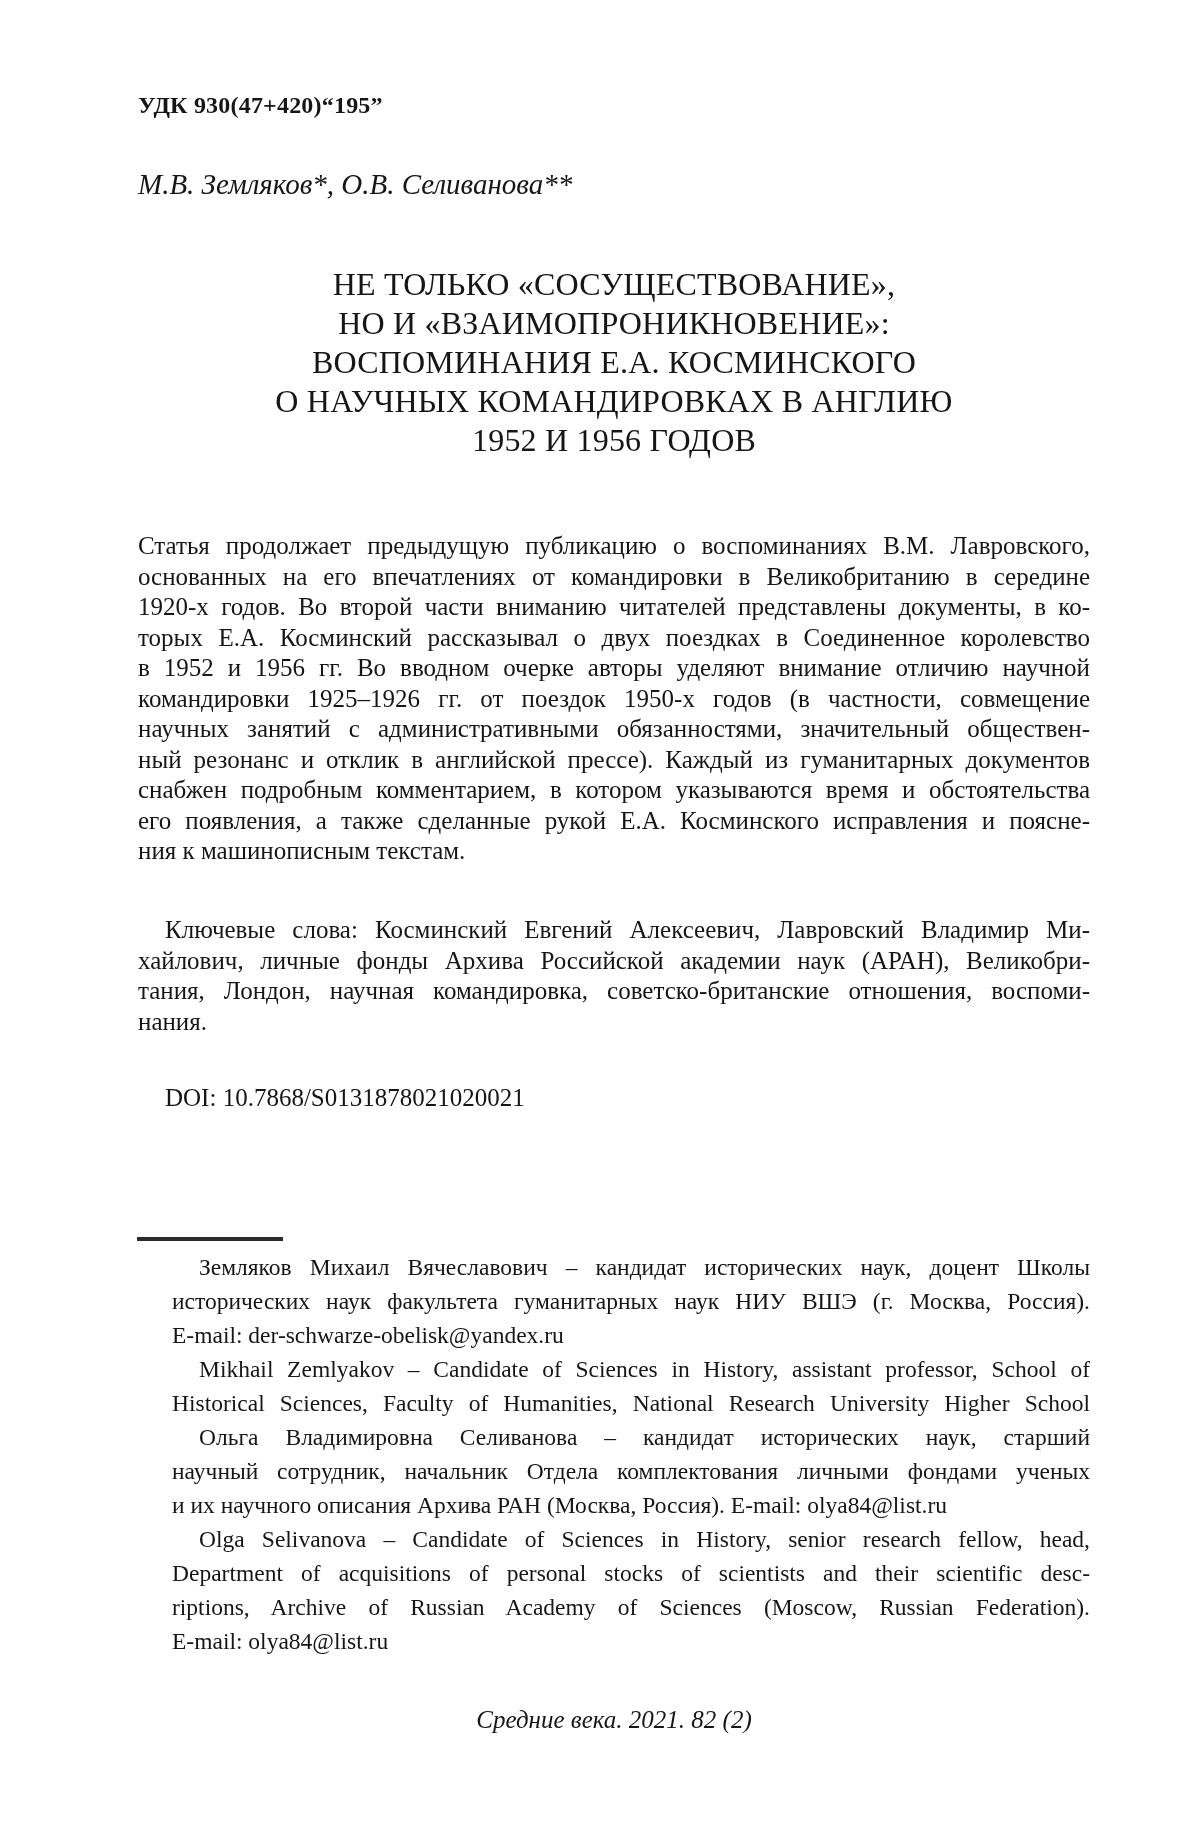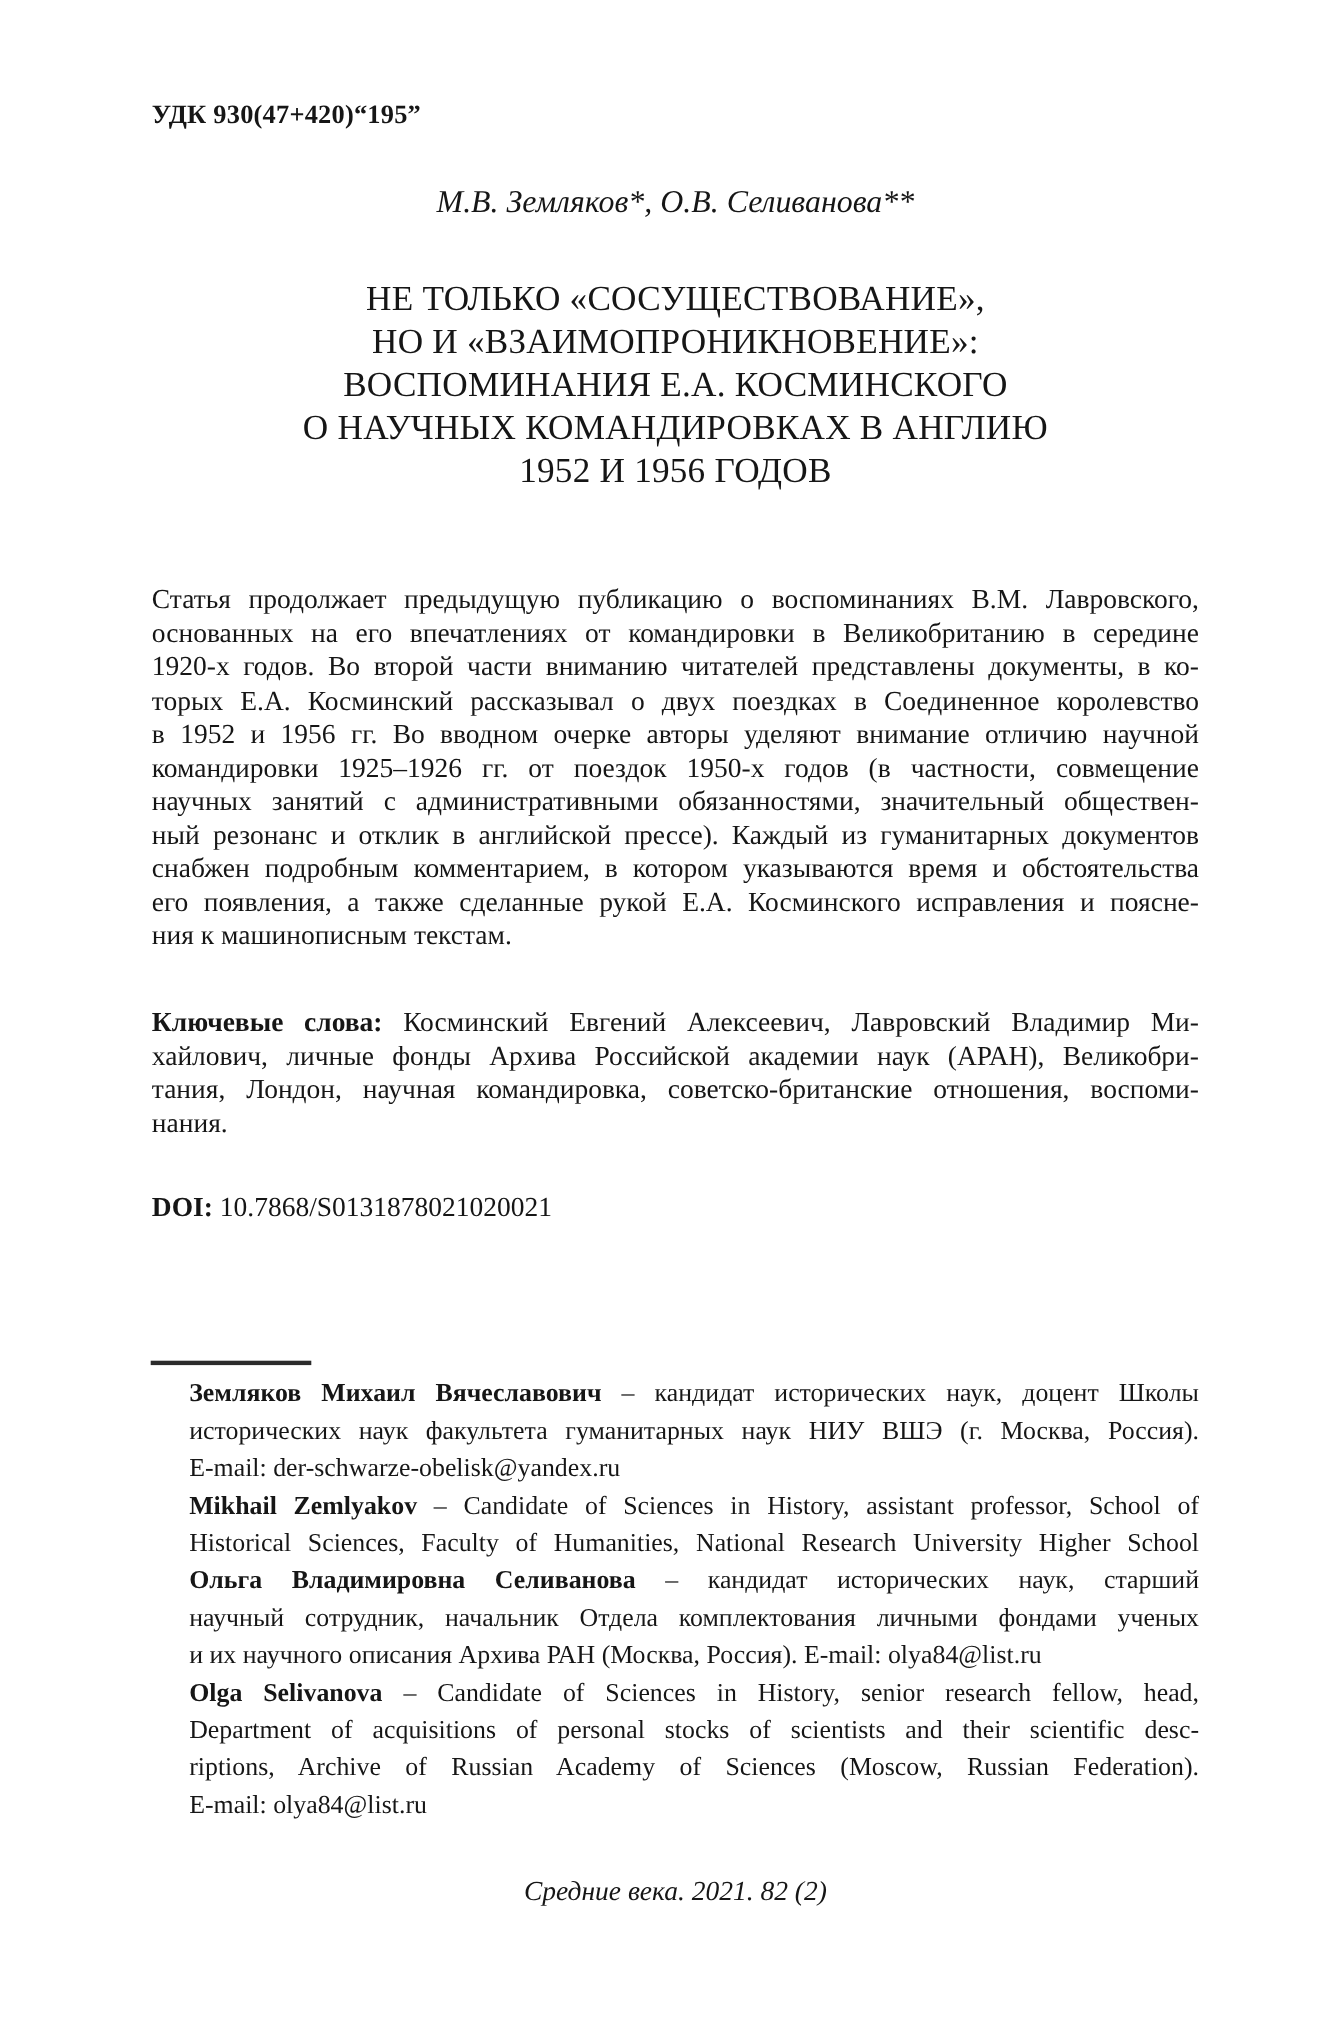--- a/index.html
+++ b/index.html
@@ -23,29 +23,29 @@
     font-size: 24px;
     font-weight: bold;
     letter-spacing: 0.2px;
     white-space: nowrap;
   }
   .authors {
     position: absolute;
     left: 138px;
     top: 168px;
     width: 952px;
-    text-align: center;
+    text-align: left;
     font-style: italic;
     font-size: 29px;
     white-space: nowrap;
   }
   .title {
     position: absolute;
     left: 138px;
-    top: 252px;
+    top: 265px;
     width: 952px;
     text-align: center;
     font-size: 32px;
     line-height: 39px;
     letter-spacing: 0.2px;
   }
   .title-line { white-space: nowrap; }
   .abstract {
     position: absolute;
     left: 138px;
@@ -97,21 +97,21 @@
     white-space: nowrap;
   }
   
   .jblock { overflow: visible; }
   .jl {
     white-space: nowrap;
     overflow: hidden;
   }
   .jl-j { text-align: justify; text-align-last: justify; }
   .jl-n { text-align: center;    text-align-last: left; }
-  .sg-b { font-weight: bold; }
+  .sg-b { font-weight: normal; margin-left: 27px; }
 </style>
 </head>
 <body>
 
 <div class="page">
 
   <div class="udc">УДК 930(47+420)“195”</div>
 
   <div class="authors">М.В. Земляков*, О.В. Селиванова**</div>
 

